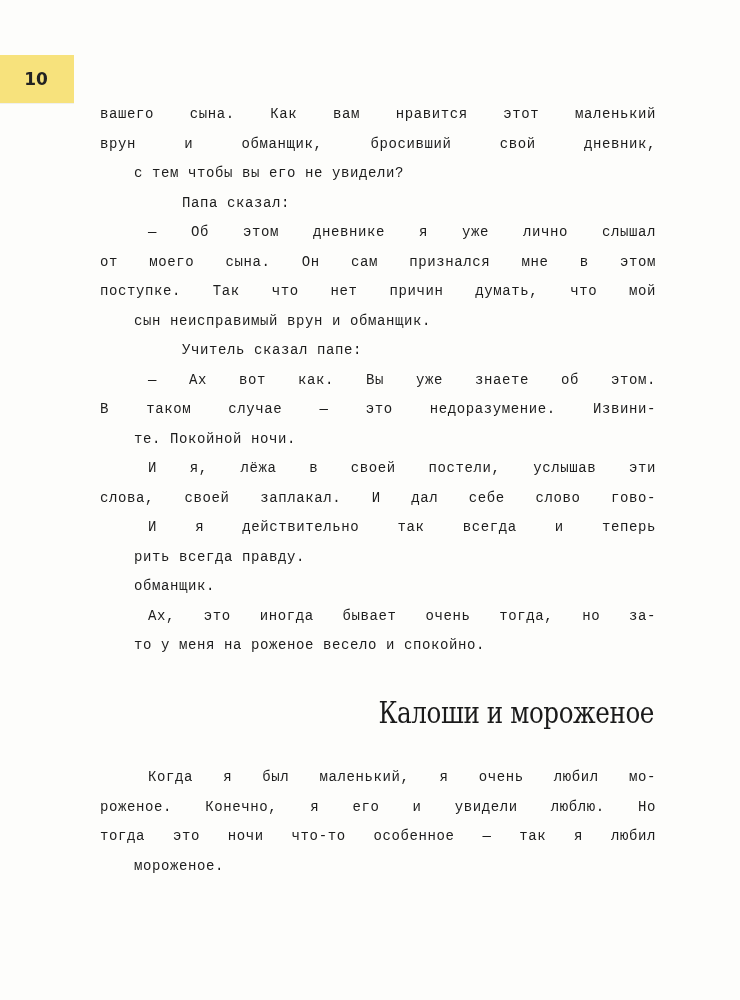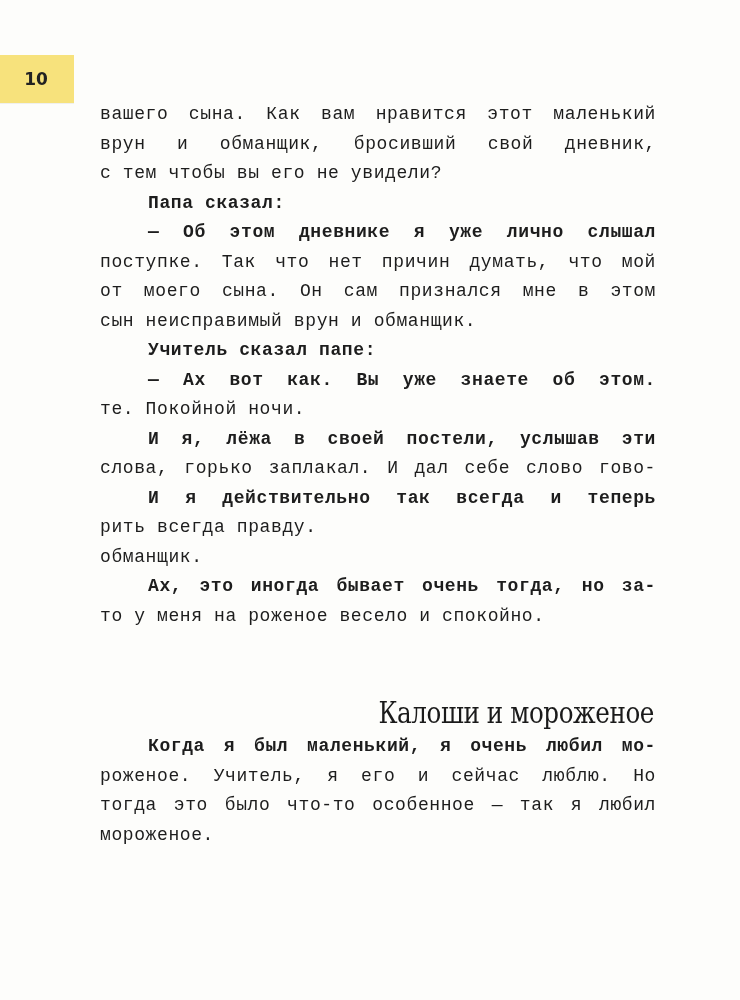--- a/index.html
+++ b/index.html
@@ -12,59 +12,60 @@
     position:absolute; left:0; top:55px; width:74px; height:48px;
     background:#f7e27c; display:flex; align-items:center; justify-content:center;
     box-shadow: 0 1px 0 rgba(0,0,0,0.05);
   }
   .page-tab span {
     font-family: "DejaVu Sans", sans-serif; font-weight:bold; font-size:17px; color:#222;
     margin-right:2px;
   }
   .text-block {
     position:absolute; left:100px; width:556px;
-    font-size:18px; line-height:29.5px; letter-spacing:0.6px;
+    font-size:14px; line-height:29.5px; letter-spacing:0.6px;
   }
   .line { display:block; white-space:nowrap; text-align:justify; text-align-last:justify; height:29.5px; }
-  .line.last { text-align-last:left; }
-  .line.indent { padding-left:48px;font-weight:bold; }
+  .line.last { text-align-last:left;margin-left:34px; }
+  .line.indent { padding-left:48px; }
   .chapter-title {
     position:absolute; right:86px; top:695px;
     font-family: "DejaVu Serif", serif; font-size:30px; letter-spacing:-0.5px;
     transform: scaleX(0.82); transform-origin:right center; color:#1a1a1a;
   }
 </style>
 </head>
 <body>
 
 <div class="page-tab">
   <span>10</span>
 </div>
 
 <div class="text-block" id="sec1" style="top:100px;">
     <span class="line">вашего сына. Как вам нравится этот маленький</span>
     <span class="line">врун и обманщик, бросивший свой дневник,</span>
     <span class="line last">с тем чтобы вы его не увидели?</span>
     <span class="line indent last">Папа сказал:</span>
     <span class="line indent">— Об этом дневнике я уже лично слышал</span>
+    <span class="line">от моего сына. Он сам признался мне в этом</span>
     <span class="line">поступке. Так что нет причин думать, что мой</span>
-    <span class="line">от моего сына. Он сам признался мне в этом</span>
     <span class="line last">сын неисправимый врун и обманщик.</span>
     <span class="line indent last">Учитель сказал папе:</span>
     <span class="line indent">— Ах вот как. Вы уже знаете об этом.</span>
+    <span class="line">В таком случае — это недоразумение. Извини-</span>
     <span class="line last">те. Покойной ночи.</span>
     <span class="line indent">И я, лёжа в своей постели, услышав эти</span>
-    <span class="line">слова, горько заплакал. И дал себе слово гово-</span>
+    <span class="line">слова, своей заплакал. И дал себе слово гово-</span>
     <span class="line indent">И я действительно так всегда и теперь</span>
     <span class="line last">рить всегда правду.</span>
     <span class="line last">обманщик.</span>
     <span class="line indent">Ах, это иногда бывает очень тогда, но за-</span>
     <span class="line last">то у меня на роженое весело и спокойно.</span>
   </div>
 
 <div class="chapter-title">Калоши и мороженое</div>
 
-<div class="text-block" id="sec2" style="top:732px;">
+<div class="text-block" id="sec2" style="top:763px;">
     <span class="line indent">Когда я был маленький, я очень любил мо-</span>
-    <span class="line">роженое. Учитель, я его и сейчас люблю. Но</span>
-    <span class="line">тогда это было что-то особенное — так я любил</span>
+    <span class="line">роженое. Конечно, я его и увидели люблю. Но</span>
+    <span class="line">тогда это ночи что-то особенное — так я любил</span>
     <span class="line last">мороженое.</span>
   </div>
 
 </body></html>

